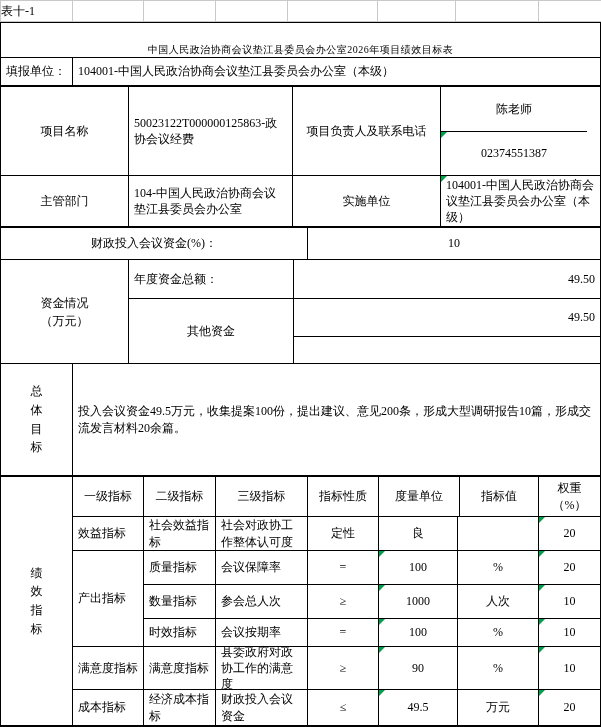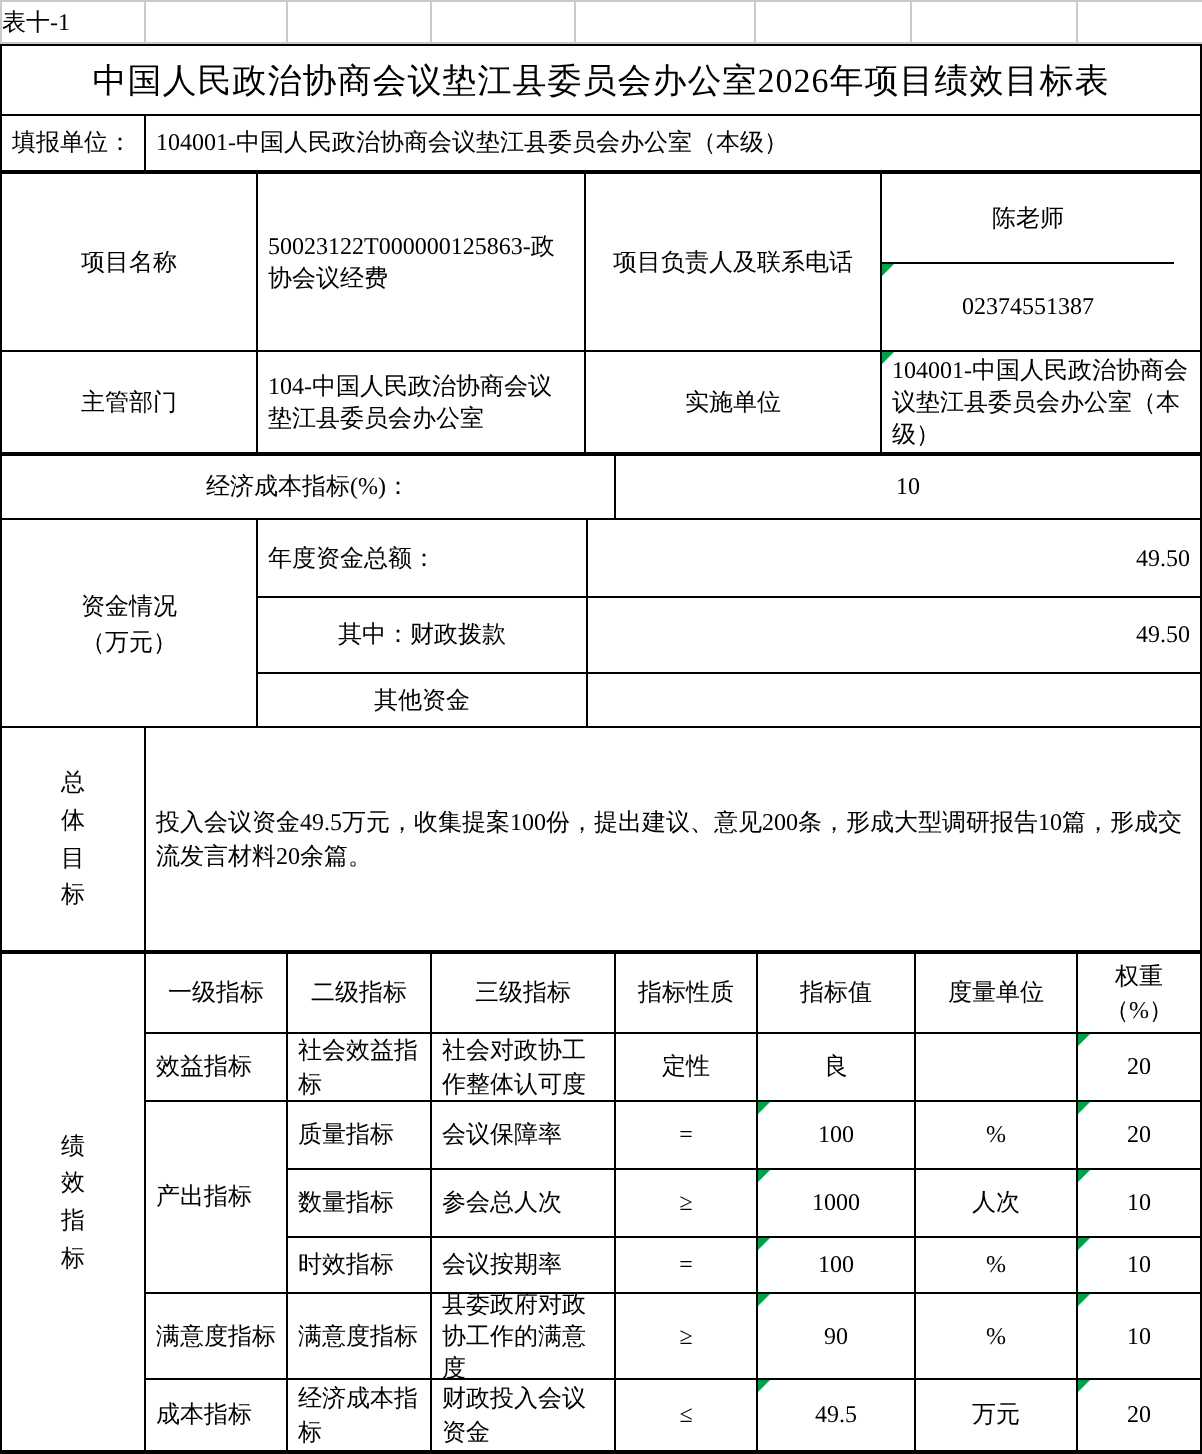--- a/index.html
+++ b/index.html
@@ -27,21 +27,21 @@
   .cell.right{ justify-content:flex-end; text-align:right; padding:1px 5px; }
   .col{ display:flex; flex-direction:column; }
   .grow{ flex:1 1 auto; min-width:0; }
 
   .w72{width:72px;flex:none}.w71{width:71px;flex:none}.w92{width:92px;flex:none}
   .w79{width:79px;flex:none}.w81{width:81px;flex:none}
   .w143{width:128px;flex:none}.w164{width:164px;flex:none}
   .w148{width:148px;flex:none}.w146{width:146px;flex:none}.w307{width:307px;flex:none}
 
   .title-row{ height:34px; display:flex; align-items:center; justify-content:center;
-              font-size:17px; letter-spacing:.5px; }
+              font-size:10px; letter-spacing:.5px;margin-top:10px; }
   .stack{ display:flex; flex-direction:column; align-items:flex-start; line-height:1.5; }
   .vtext{ width:13px; line-height:1.55; text-align:center; word-break:break-all; }
 
   .flag{ position:relative; }
   .flag::before{ content:""; position:absolute; top:0; left:0; width:0; height:0;
                  border-top:6px solid var(--flag); border-right:6px solid transparent; }
 </style>
 </head>
 <body>
 
@@ -80,34 +80,33 @@
     </div>
 
     <div class="r heavy" style="height:52px">
       <div class="cell w143">主管部门</div>
       <div class="cell left w164">104-中国人民政治协商会议垫江县委员会办公室</div>
       <div class="cell w148">实施单位</div>
       <div class="cell left grow last flag">104001-中国人民政治协商会议垫江县委员会办公室（本级）</div>
     </div>
 
     <div class="r" style="height:32px">
-      <div class="cell w307">经济成本指标(%)：</div>
+      <div class="cell w307">财政投入会议资金(%)：</div>
       <div class="cell grow last">10</div>
     </div>
 
     <div class="r" style="height:104px">
       <div class="cell w143">
         <div class="stack">
           <span>资金情况</span>
           <span>（万元）</span>
         </div>
       </div>
       <div class="col w164">
         <div class="cell left last" style="height:39px;border-bottom:1px solid var(--ink);border-right:none">年度资金总额：</div>
-        <div class="cell last" style="height:38px;border-bottom:1px solid var(--ink);border-right:none">其中：财政拨款</div>
         <div class="cell last grow" style="border-right:none">其他资金</div>
       </div>
       <div class="col grow" style="border-left:1px solid var(--ink)">
         <div class="cell right last" style="height:39px;border-bottom:1px solid var(--ink)">49.50</div>
         <div class="cell right last" style="height:38px;border-bottom:1px solid var(--ink)">49.50</div>
         <div class="cell right last grow"></div>
       </div>
     </div>
 
     <div class="r heavy" style="height:113px">
@@ -121,22 +120,22 @@
       <div class="cell w72">
         <div class="vtext">绩效指标</div>
       </div>
       <div class="col grow">
 
         <div class="r" style="height:40px">
           <div class="cell w71">一级指标</div>
           <div class="cell w72">二级指标</div>
           <div class="cell w92">三级指标</div>
           <div class="cell w71">指标性质</div>
+          <div class="cell w81">度量单位</div>
           <div class="cell w79">指标值</div>
-          <div class="cell w81">度量单位</div>
           <div class="cell grow last">权重（%）</div>
         </div>
 
         <div class="r" style="height:34px">
           <div class="cell left w71">效益指标</div>
           <div class="cell left w72">社会效益指标</div>
           <div class="cell left w92">社会对政协工作整体认可度</div>
           <div class="cell w71">定性</div>
           <div class="cell w79">良</div>
           <div class="cell w81"></div>

